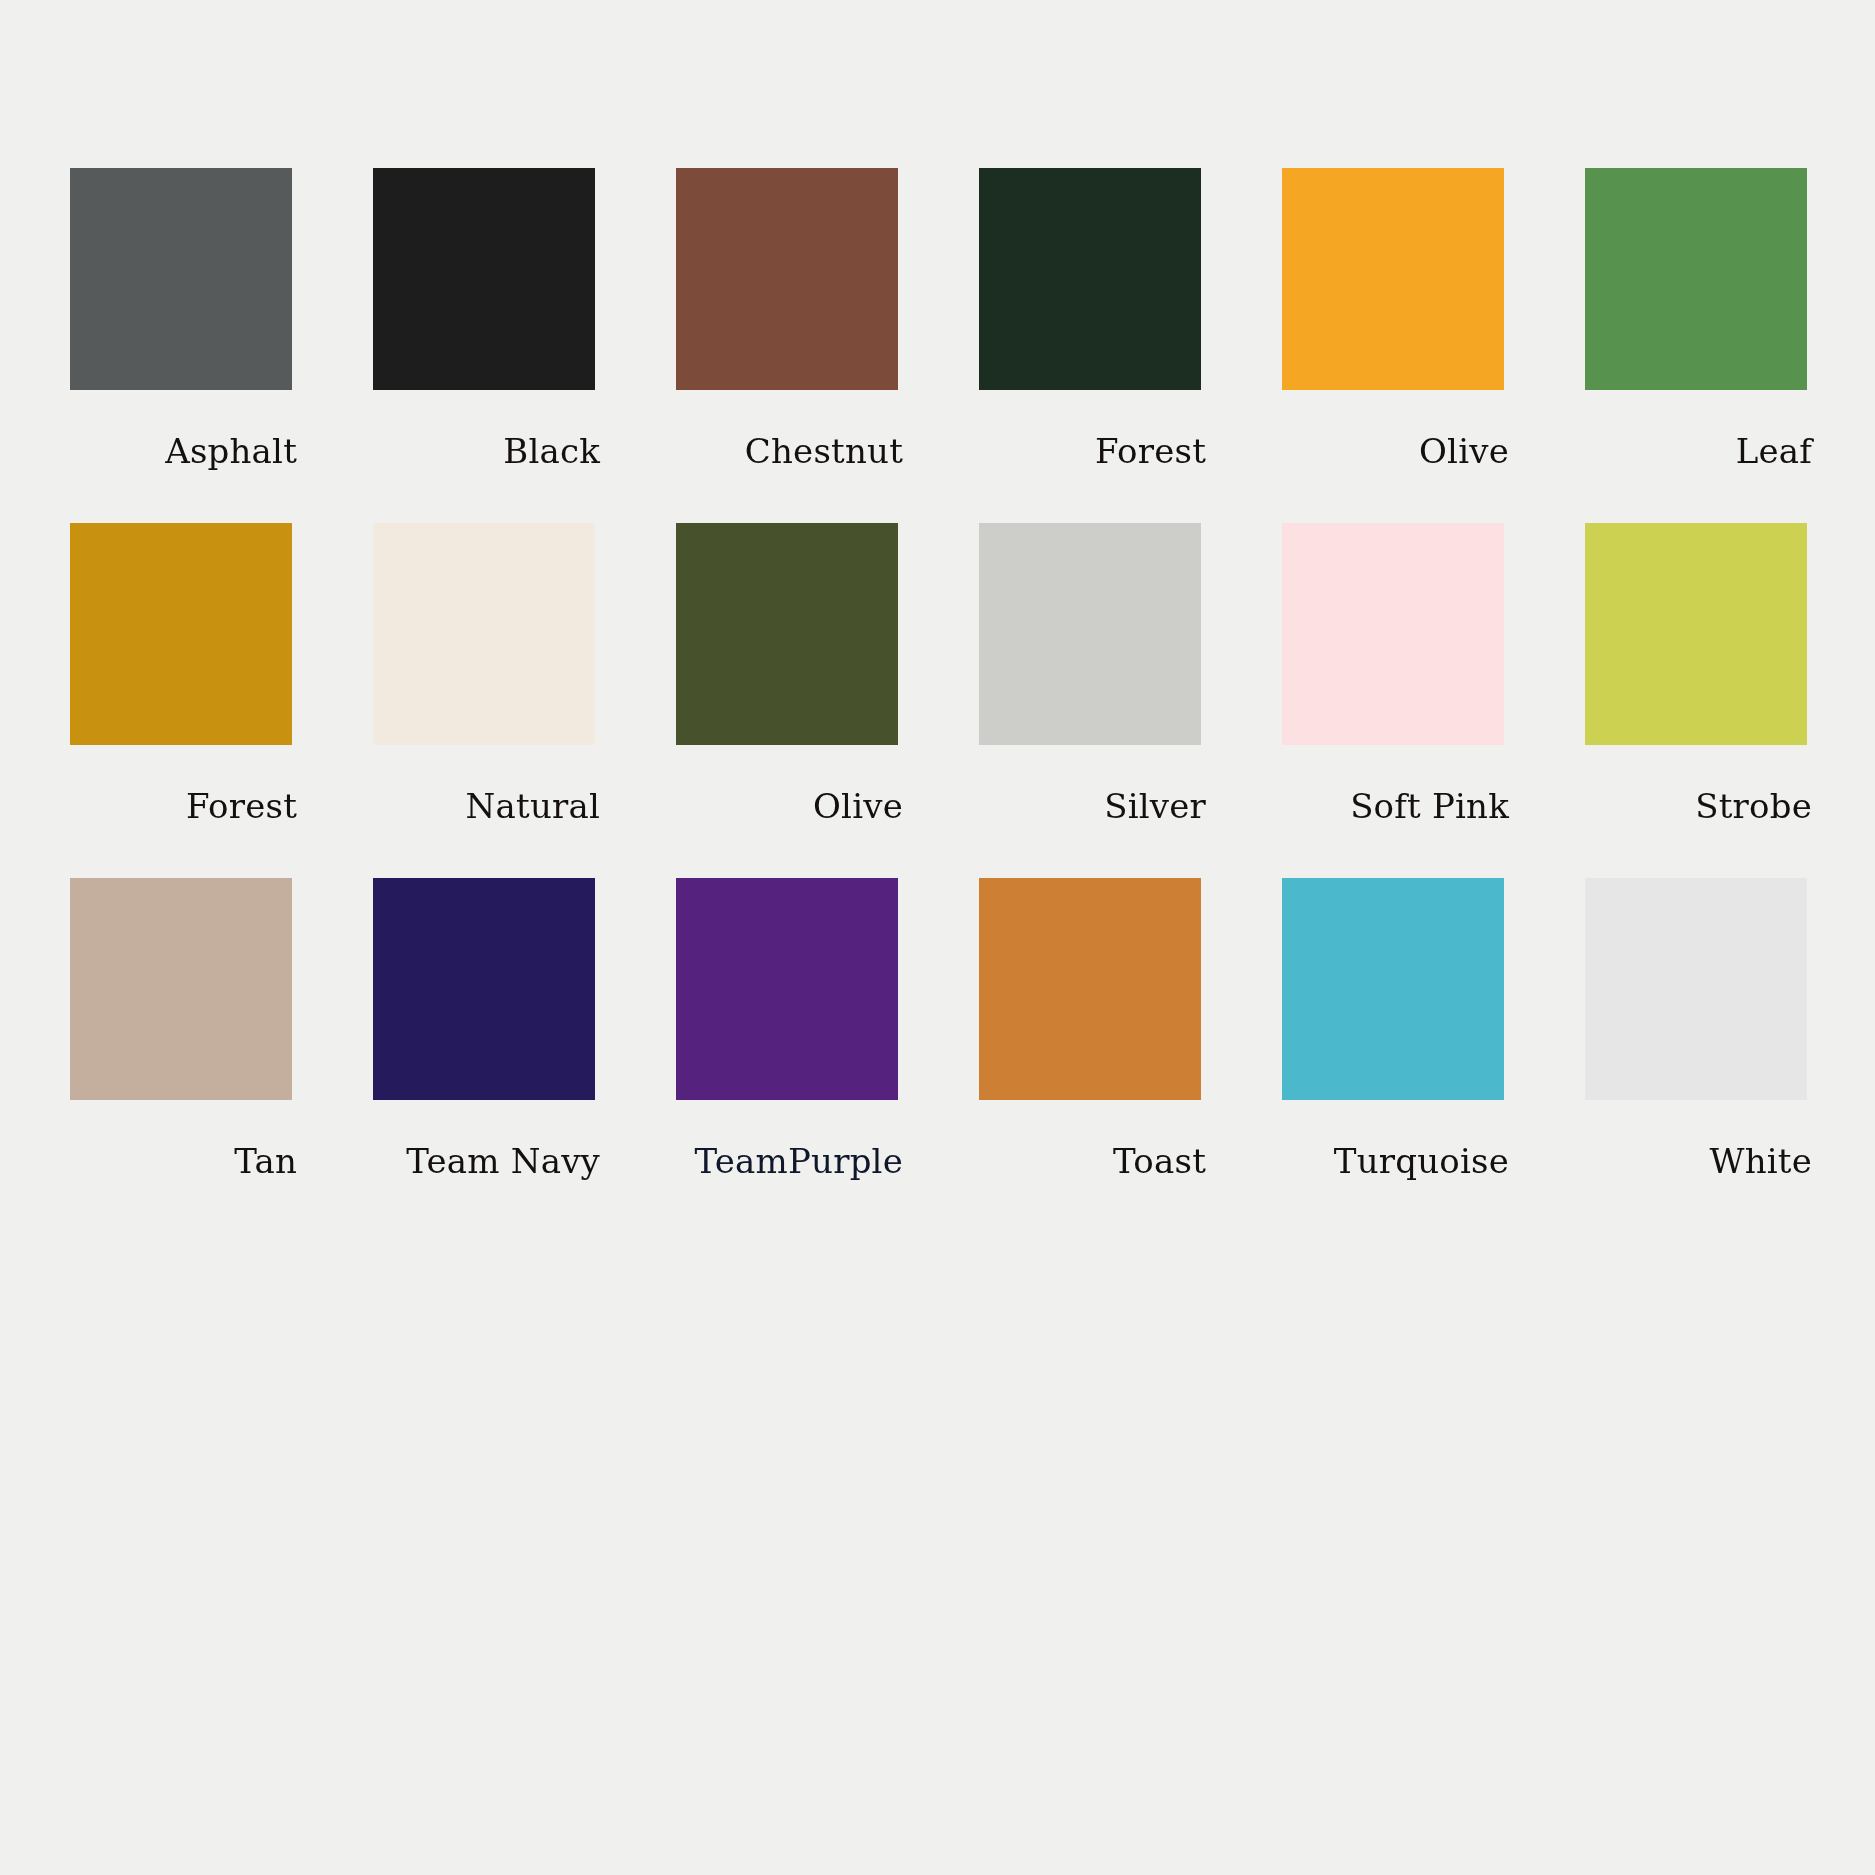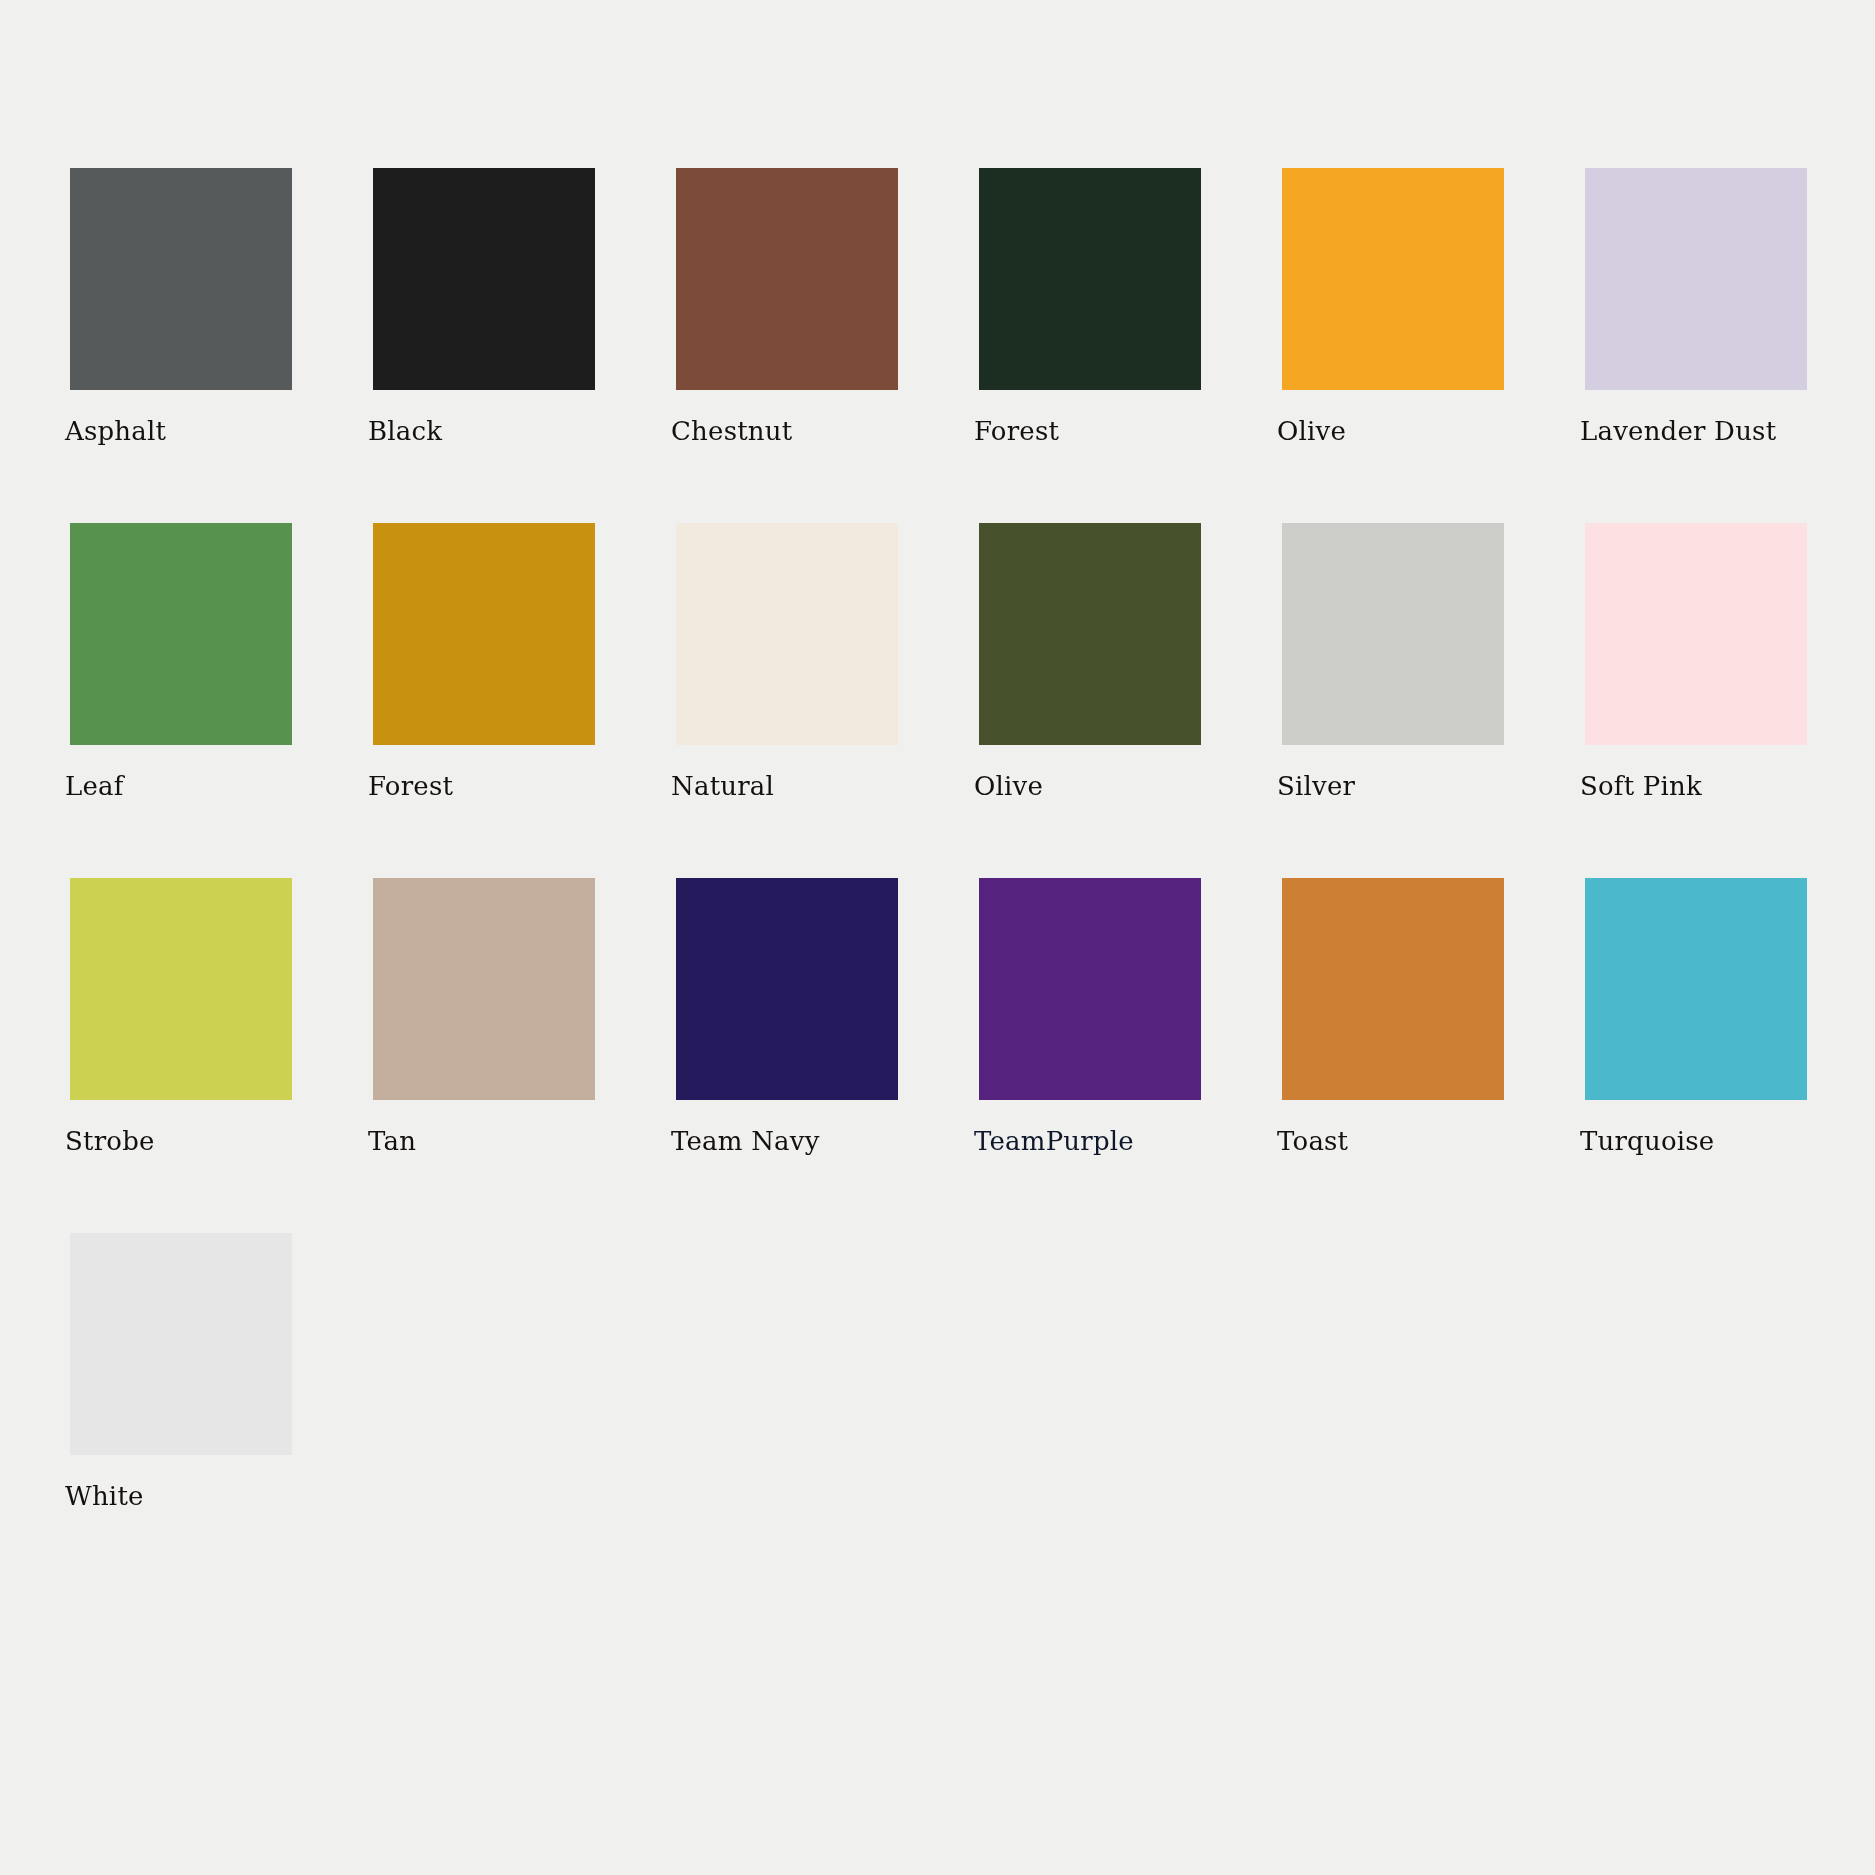--- a/index.html
+++ b/index.html
@@ -39,25 +39,25 @@
   }
 
   .swatch-chip {
     width: 222px;
     height: 222px;
     flex: 0 0 222px;
     display: block;
   }
 
   .swatch-label {
-    margin-top: 26px;
+    margin-top: 41px;
     width: 232px;
-    text-align: left;
+    text-align: right;
     font-family: "DejaVu Serif", "Liberation Serif", serif;
-    font-size: 26px;
+    font-size: 34px;
     font-weight: 400;
     line-height: 1.22;
     color: #14100f;
     letter-spacing: 0.2px;
     -webkit-font-smoothing: antialiased;
   }
 </style>
 </head>
 <body style="background-color: rgb(240, 240, 238);">
 
@@ -75,24 +75,20 @@
         <div class="swatch-chip" style="background-color: rgb(124, 75, 58);"></div>
         <div class="swatch-label" style="color: rgb(20, 16, 15);">Chestnut</div>
       </div>
       <div class="swatch-cell">
         <div class="swatch-chip" style="background-color: rgb(28, 46, 34);"></div>
         <div class="swatch-label" style="color: rgb(20, 16, 15);">Forest</div>
       </div>
       <div class="swatch-cell">
         <div class="swatch-chip" style="background-color: rgb(245, 166, 35);"></div>
         <div class="swatch-label" style="color: rgb(20, 16, 15);">Olive</div>
-      </div>
-      <div class="swatch-cell">
-        <div class="swatch-chip" style="background-color: rgb(213, 205, 224);"></div>
-        <div class="swatch-label" style="color: rgb(20, 16, 15);">Lavender Dust</div>
       </div>
       <div class="swatch-cell">
         <div class="swatch-chip" style="background-color: rgb(88, 146, 79);"></div>
         <div class="swatch-label" style="color: rgb(20, 16, 15);">Leaf</div>
       </div>
       <div class="swatch-cell">
         <div class="swatch-chip" style="background-color: rgb(200, 145, 15);"></div>
         <div class="swatch-label" style="color: rgb(20, 16, 15);">Forest</div>
       </div>
       <div class="swatch-cell">

